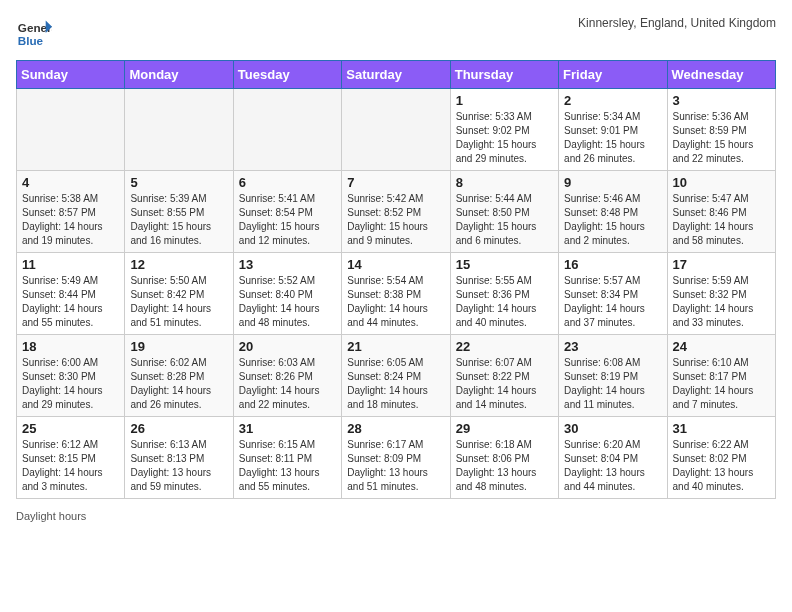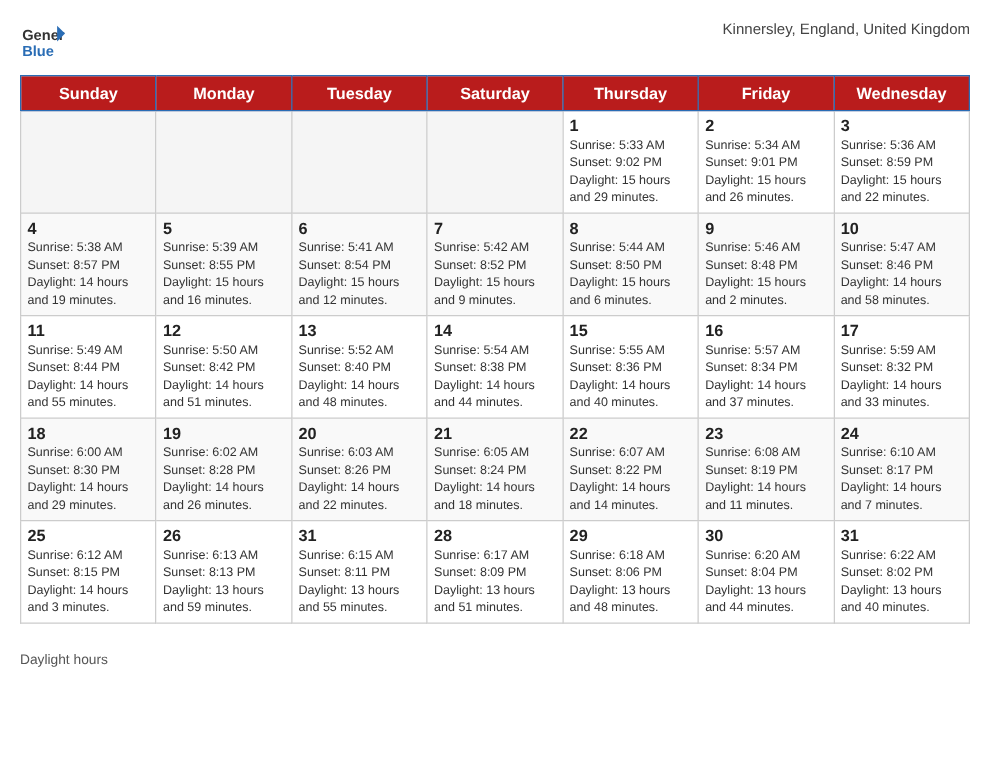--- a/index.html
+++ b/index.html
@@ -37,26 +37,26 @@
     .title-location {
       font-size: 12px;
       color: #444;
     }
     table {
       width: 100%;
       border-collapse: collapse;
       table-layout: fixed;
     }
     th {
-      background-color: #b91c1c;
+      background-color: #8b5cf6;
       color: #fff;
       font-size: 13px;
       font-weight: bold;
       padding: 6px 4px;
-      text-align: center;
+      text-align: left;
       border: 1px solid #2a6db5;
     }
     td {
       border: 1px solid #ccc;
       vertical-align: top;
       padding: 4px 5px;
       font-size: 10.5px;
       color: #333;
       height: 80px;
       background: #fff;
@@ -73,21 +73,21 @@
     }
     .day-info {
       font-size: 10px;
       color: #333;
       line-height: 1.4;
     }
     tr:nth-child(even) td:not(.empty) {
       background: #f9f9f9;
     }
     .footer-note {
-      margin-top: 23px;
+      margin-top: 11px;
       font-size: 11px;
       color: #555;
     }
   </style>
 </head>
 <body>
 
 <div class="header">
   <div class="logo">
     <svg class="logo-icon" viewBox="0 0 40 40" xmlns="http://www.w3.org/2000/svg">

